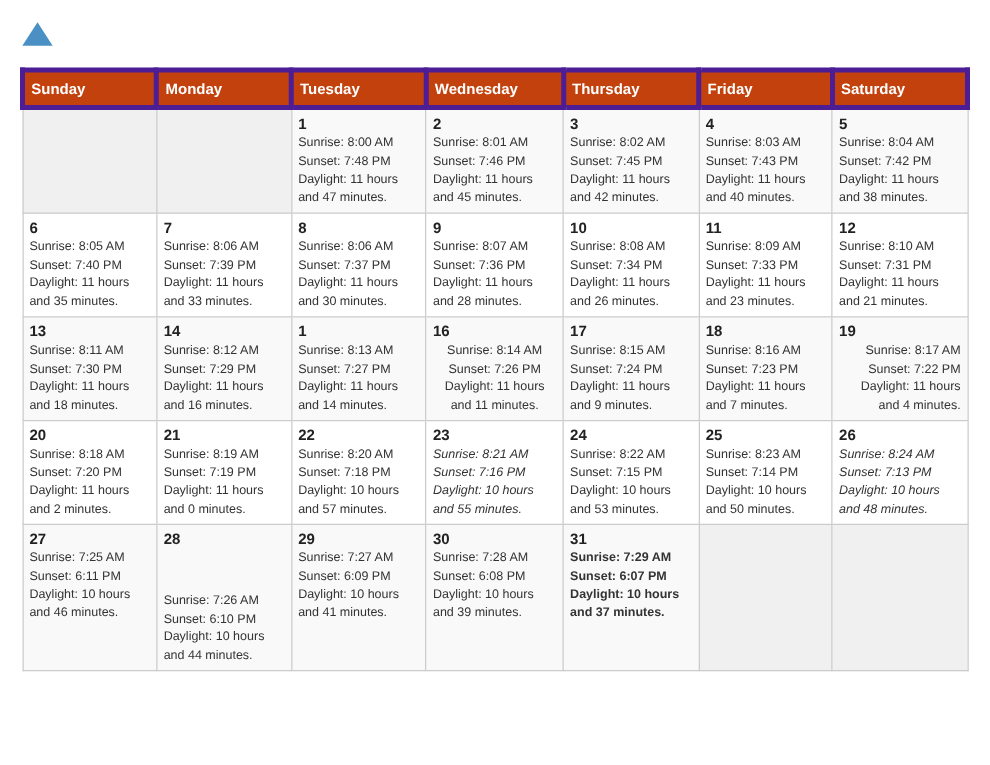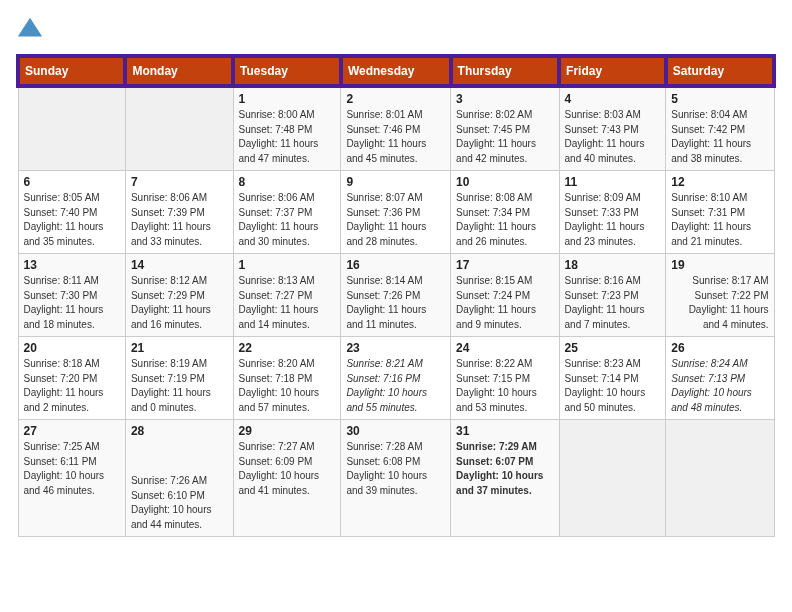--- a/index.html
+++ b/index.html
@@ -218,21 +218,21 @@
 Daylight: 11 hours and 16 minutes.</div>
         </td>
         <td>
           <span class="day-num">1</span>
           <div class="day-info" style="white-space: pre-line;">Sunrise: 8:13 AM
 Sunset: 7:27 PM
 Daylight: 11 hours and 14 minutes.</div>
         </td>
         <td>
           <span class="day-num">16</span>
-          <div class="day-info" style="white-space: pre-line;">Sunrise: 8:14 AM
+          <div class="day-info" style="white-space: pre-line; text-align: center;">Sunrise: 8:14 AM
 Sunset: 7:26 PM
 Daylight: 11 hours and 11 minutes.</div>
         </td>
         <td>
           <span class="day-num">17</span>
           <div class="day-info" style="white-space: pre-line;">Sunrise: 8:15 AM
 Sunset: 7:24 PM
 Daylight: 11 hours and 9 minutes.</div>
         </td>
         <td>

